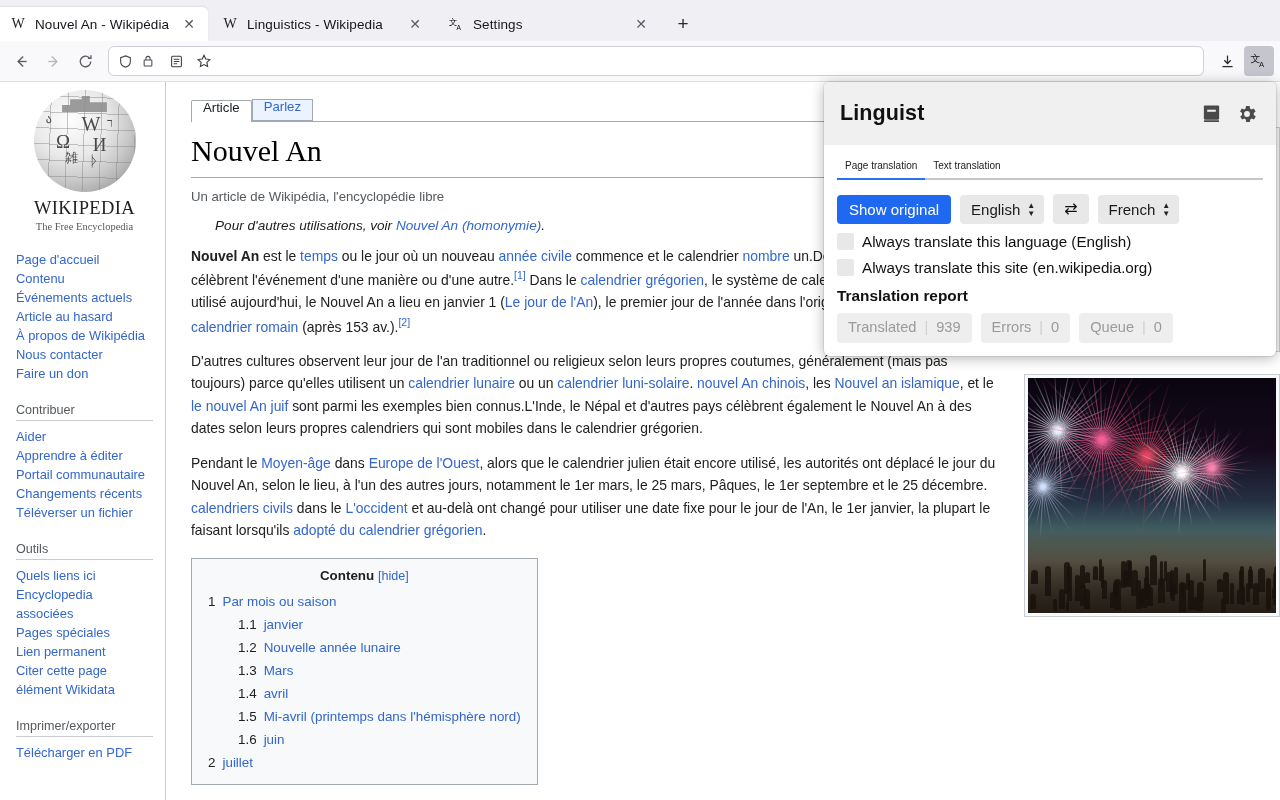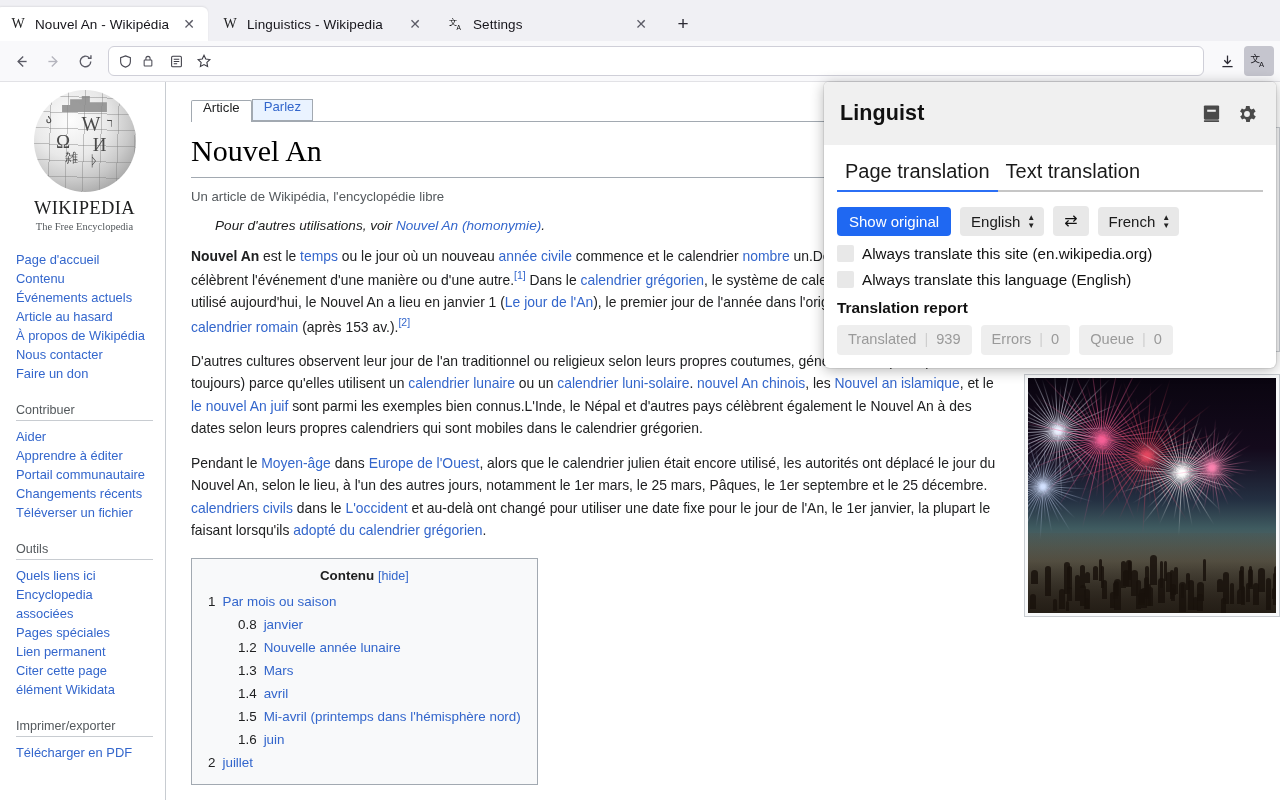--- a/index.html
+++ b/index.html
@@ -197,21 +197,21 @@
   }
   .popup-head {
     height: 63px; background: #f0f0f0; display: flex; align-items: center;
     padding: 16px 16px; gap: 10px;
   }
   .popup-title { font-size: 21.5px; font-weight: bold; color: #111; flex: 1 1 auto; letter-spacing: .1px; }
   .popup-icon { width: 26px; height: 26px; display: flex; align-items: center; justify-content: center; color: #4a4a4a; }
   .popup-body { padding: 11px 13px 13px; }
   .ptabs { display: flex; gap: 0px; border-bottom: 2px solid #c6c6c6; }
   .ptab {
-    font-size: 20px; color: #1a1a1a; padding: 4px 8px 7px; position: relative;
+    font-size: 10px; color: #1a1a1a; padding: 4px 8px 7px; position: relative;
   }
   .ptab.sel::after {
     content: ""; position: absolute; left: 0; right: 0; bottom: -2px; height: 2px; background: #2b6ff5;
   }
   .controls { display: flex; align-items: center; gap: 9px; margin-top: 14px; }
   .btn-primary {
     background: #1f68f2; color: #fff; font-size: 15px; border: none; border-radius: 4px;
     padding: 7px 12px; line-height: 1;
   }
   .select-pill {
@@ -972,21 +972,21 @@
           <span>Pendant le </span><a class="wl">Moyen-âge</a><span> dans </span><a class="wl">Europe de l'Ouest</a><span>, alors que le calendrier julien était encore utilisé, les autorités ont déplacé le jour du Nouvel An, selon le lieu, à l'un des autres jours, notamment le 1er mars, le 25 mars, Pâques, le 1er septembre et le 25 décembre. </span><a class="wl">calendriers civils</a><span> dans le </span><a class="wl">L'occident</a><span> et au-delà ont changé pour utiliser une date fixe pour le jour de l'An, le 1er janvier, la plupart le faisant lorsqu'ils </span><a class="wl">adopté du calendrier grégorien</a><span>.</span>
         </p>
 
         <div class="toc">
           <div class="toc-title">
             <b>Contenu</b>
             <span class="hide">[hide]</span>
           </div>
           <div id="toc-rows">
               <div class="toc-row toc-l1"><span class="num">1</span><span>Par mois ou saison</span></div>
-              <div class="toc-row toc-l2"><span class="num">0.8</span><span>janvier</span></div>
+              <div class="toc-row toc-l2"><span class="num">1.1</span><span>janvier</span></div>
               <div class="toc-row toc-l2"><span class="num">1.2</span><span>Nouvelle année lunaire</span></div>
               <div class="toc-row toc-l2"><span class="num">1.3</span><span>Mars</span></div>
               <div class="toc-row toc-l2"><span class="num">1.4</span><span>avril</span></div>
               <div class="toc-row toc-l2"><span class="num">1.5</span><span>Mi-avril (printemps dans l'hémisphère nord)</span></div>
               <div class="toc-row toc-l2"><span class="num">1.6</span><span>juin</span></div>
               <div class="toc-row toc-l1"><span class="num">2</span><span>juillet</span></div>
             </div>
         </div>
 
       </div>
@@ -1024,25 +1024,25 @@
         </div>
         <button class="swapbtn">⇄</button>
         <div class="select-pill">
           <span>French</span>
           <span class="caret">▲<span style="display:block">▼</span></span>
         </div>
       </div>
 
       <div class="chkrow">
         <span class="cb"></span>
-        <span class="lbl">Always translate this site (en.wikipedia.org)</span>
+        <span class="lbl">Always translate this language (English)</span>
       </div>
       <div class="chkrow">
         <span class="cb"></span>
-        <span class="lbl">Always translate this language (English)</span>
+        <span class="lbl">Always translate this site (en.wikipedia.org)</span>
       </div>
 
       <div class="report-title">Translation report</div>
       <div class="pills">
         <div class="pill">
           <span>Translated</span>
             <span class="sep">|</span>
             <span class="val">939</span>
         </div>
         <div class="pill">

